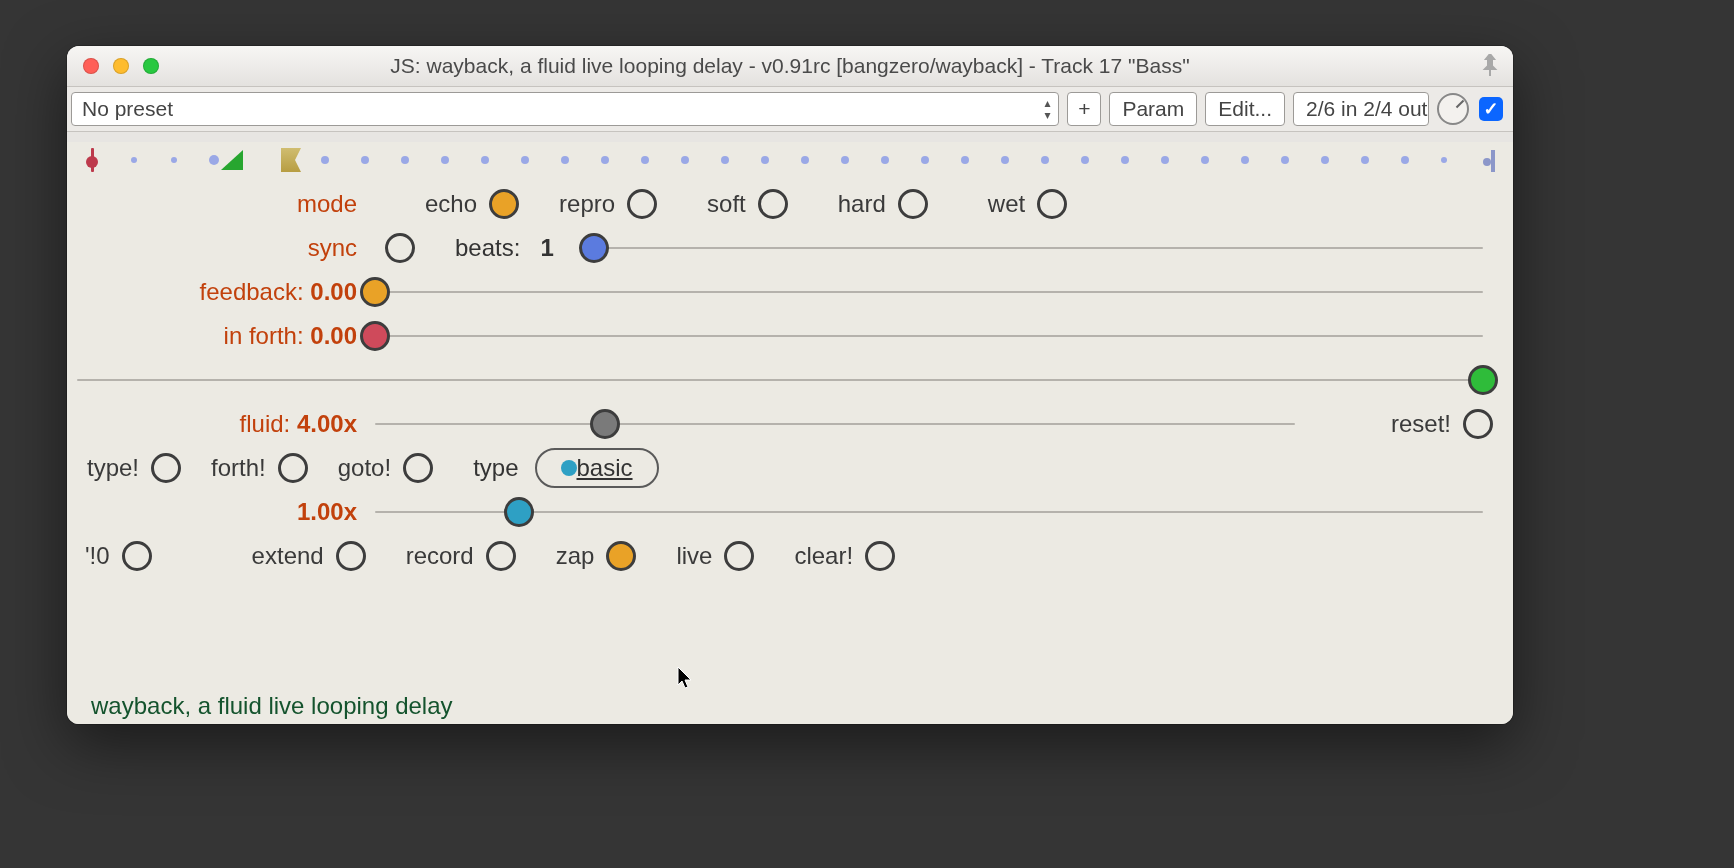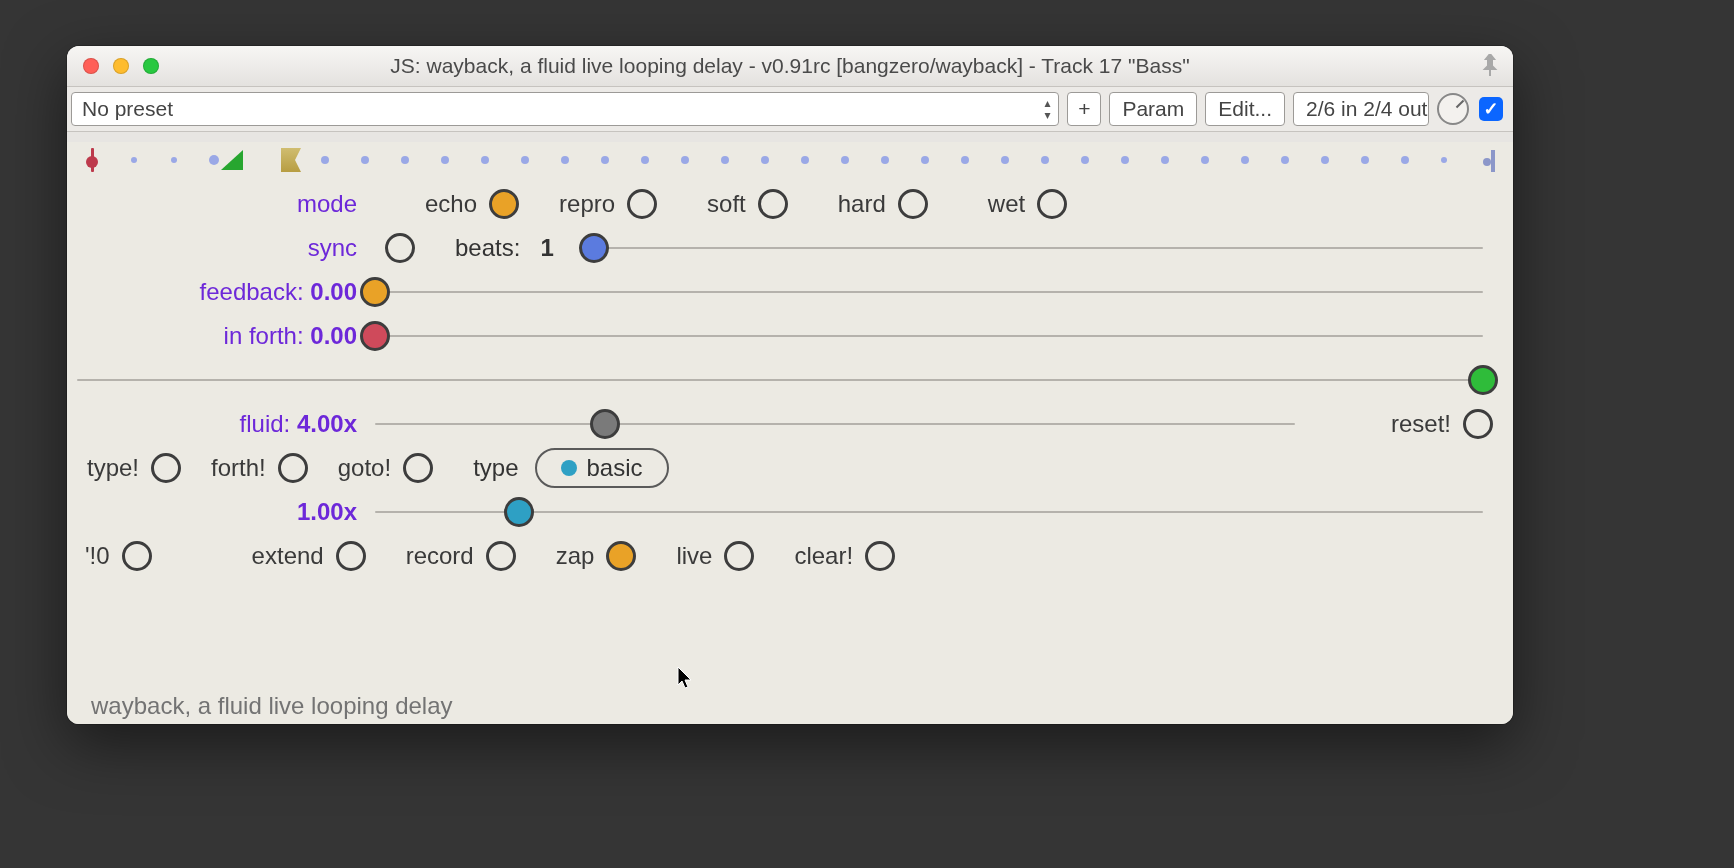--- a/index.html
+++ b/index.html
@@ -173,21 +173,21 @@
     display: flex;
     align-items: center;
     height: 44px;
     padding: 0 20px 0 0;
   }
   .label {
     width: 290px;
     text-align: right;
     padding-right: 8px;
     font-size: 24px;
-    color: #6d28d9;
+    color: #c2410c;
   }
   .label b { font-weight: 700; }
 
   
   .track {
     flex: 1;
     height: 2px;
     background: #b5b2ac;
     position: relative;
     margin: 0 10px;
@@ -220,34 +220,35 @@
   }
   .cbtn.fill-amber { background:#e9a227; }
 
   .pair {
     display:flex; align-items:center; gap:12px;
     font-size:24px; color:#3a3a3a;
   }
 
   
   .chip {
-    display:flex; align-items:center; gap:10px;
+    display:flex; align-items:center; 
     height:36px; padding:0 24px;
     border:2px solid #5a5a5a; border-radius:20px;
     background:#eceae3;
     font-size:24px;
+    text-decoration:underline;
   }
   .chip .dotc {
     width:16px; height:16px; border-radius:50%;
     background:#2ea0c4;
   }
 
   .footer {
     position:absolute; left:24px; bottom:16px;
-    font-size:24px; color:#737373;
+    font-size:24px; color:#14532d;
   }
 
   .cursor-arrow {
     position:absolute; width:16px; height:24px;
     pointer-events:none;
   }
   .cursor-arrow svg { width:100%; height:100%; }
 </style>
 </head>
 <body>

